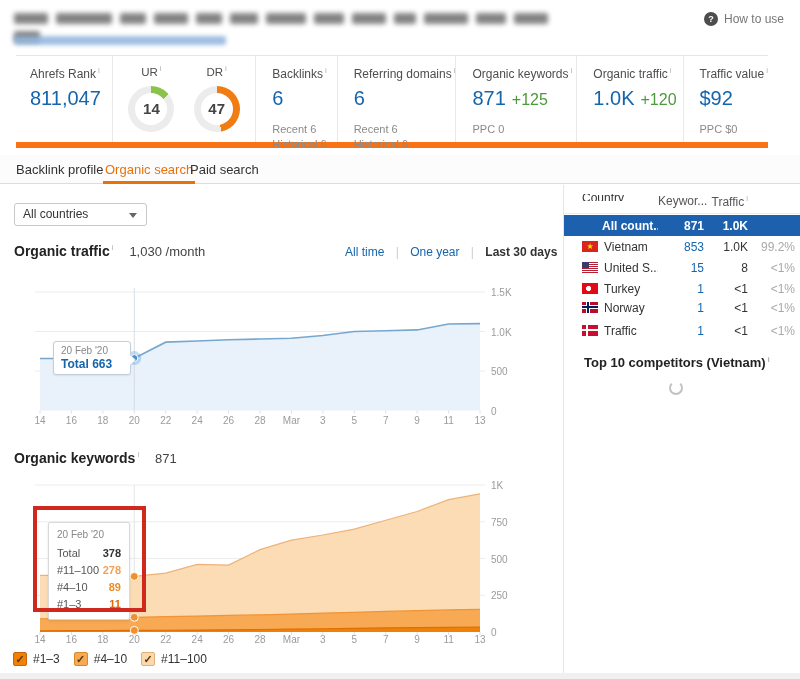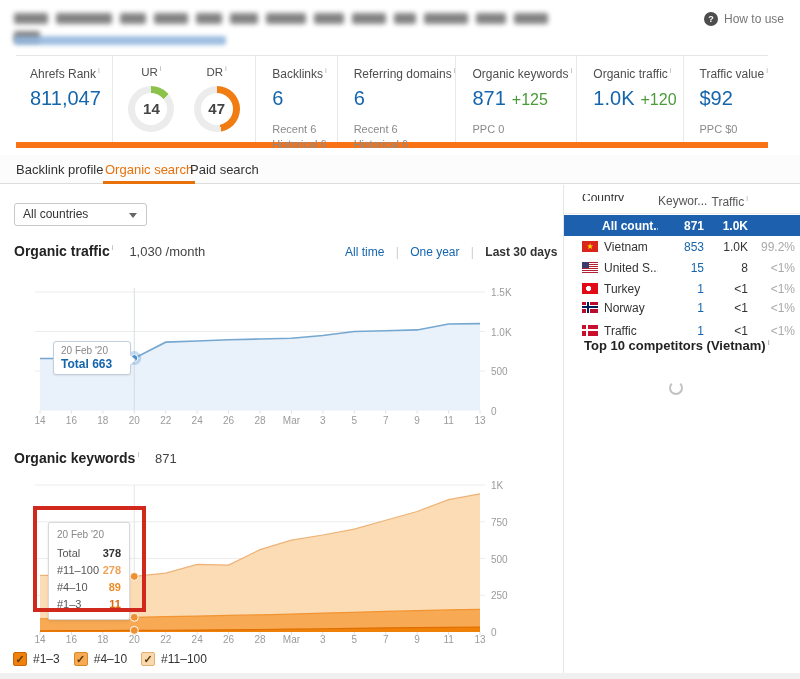--- a/index.html
+++ b/index.html
@@ -89,21 +89,21 @@
   .ctrow.sel .c-name{color:#fff;padding-left:20px}
   .ctrow.sel .c-kw,.ctrow.sel .c-tr{color:#fff}
   .cthead .c-kw,.cthead .c-tr{color:#555}
   .flag{width:16px;height:11px;flex:0 0 16px;position:relative;display:inline-block}
   .flag.vietnam{background:#da251d;color:#ffdd00;font-size:8px;line-height:11px;text-align:center}
   .flag.us{background:repeating-linear-gradient(180deg,#b22234 0 1px,#fff 1px 2px)}
   .flag.us i{position:absolute;left:0;top:0;width:7px;height:6px;background:#3c3b6e}
   .flag.turkey{background:radial-gradient(circle at 42% 50%,#fff 0 2.6px,#e30a17 2.7px)}
   .flag.norway{background:linear-gradient(90deg,transparent 0 5px,#00205b 5px 7px,transparent 7px),linear-gradient(180deg,transparent 0 4.5px,#00205b 4.5px 6.5px,transparent 6.5px),linear-gradient(90deg,transparent 0 4px,#fff 4px 8px,transparent 8px),linear-gradient(180deg,transparent 0 3.5px,#fff 3.5px 7.5px,transparent 7.5px),#ba0c2f}
   .flag.denmark{background:linear-gradient(90deg,transparent 0 4.5px,#fff 4.5px 6.5px,transparent 6.5px),linear-gradient(180deg,transparent 0 4.5px,#fff 4.5px 6.5px,transparent 6.5px),#c8102e}
-  .comp-title{position:absolute;top:153px;left:20px;font-size:13px;font-weight:bold;color:#222}
+  .comp-title{position:absolute;top:170px;left:20px;font-size:13px;font-weight:bold;color:#222}
   .spinner{position:absolute;top:196px;left:105px;width:14px;height:14px;border:2px solid #c2c2c2;border-top-color:transparent;border-radius:50%;animation:spin 1s linear infinite}
   @keyframes spin{to{transform:rotate(360deg)}}
 
   .bottomstrip{position:absolute;left:0;top:673px;width:800px;height:6px;background:#f0f0f0}
 </style>
 </head>
 <body>
 
 <div id="app">
 

